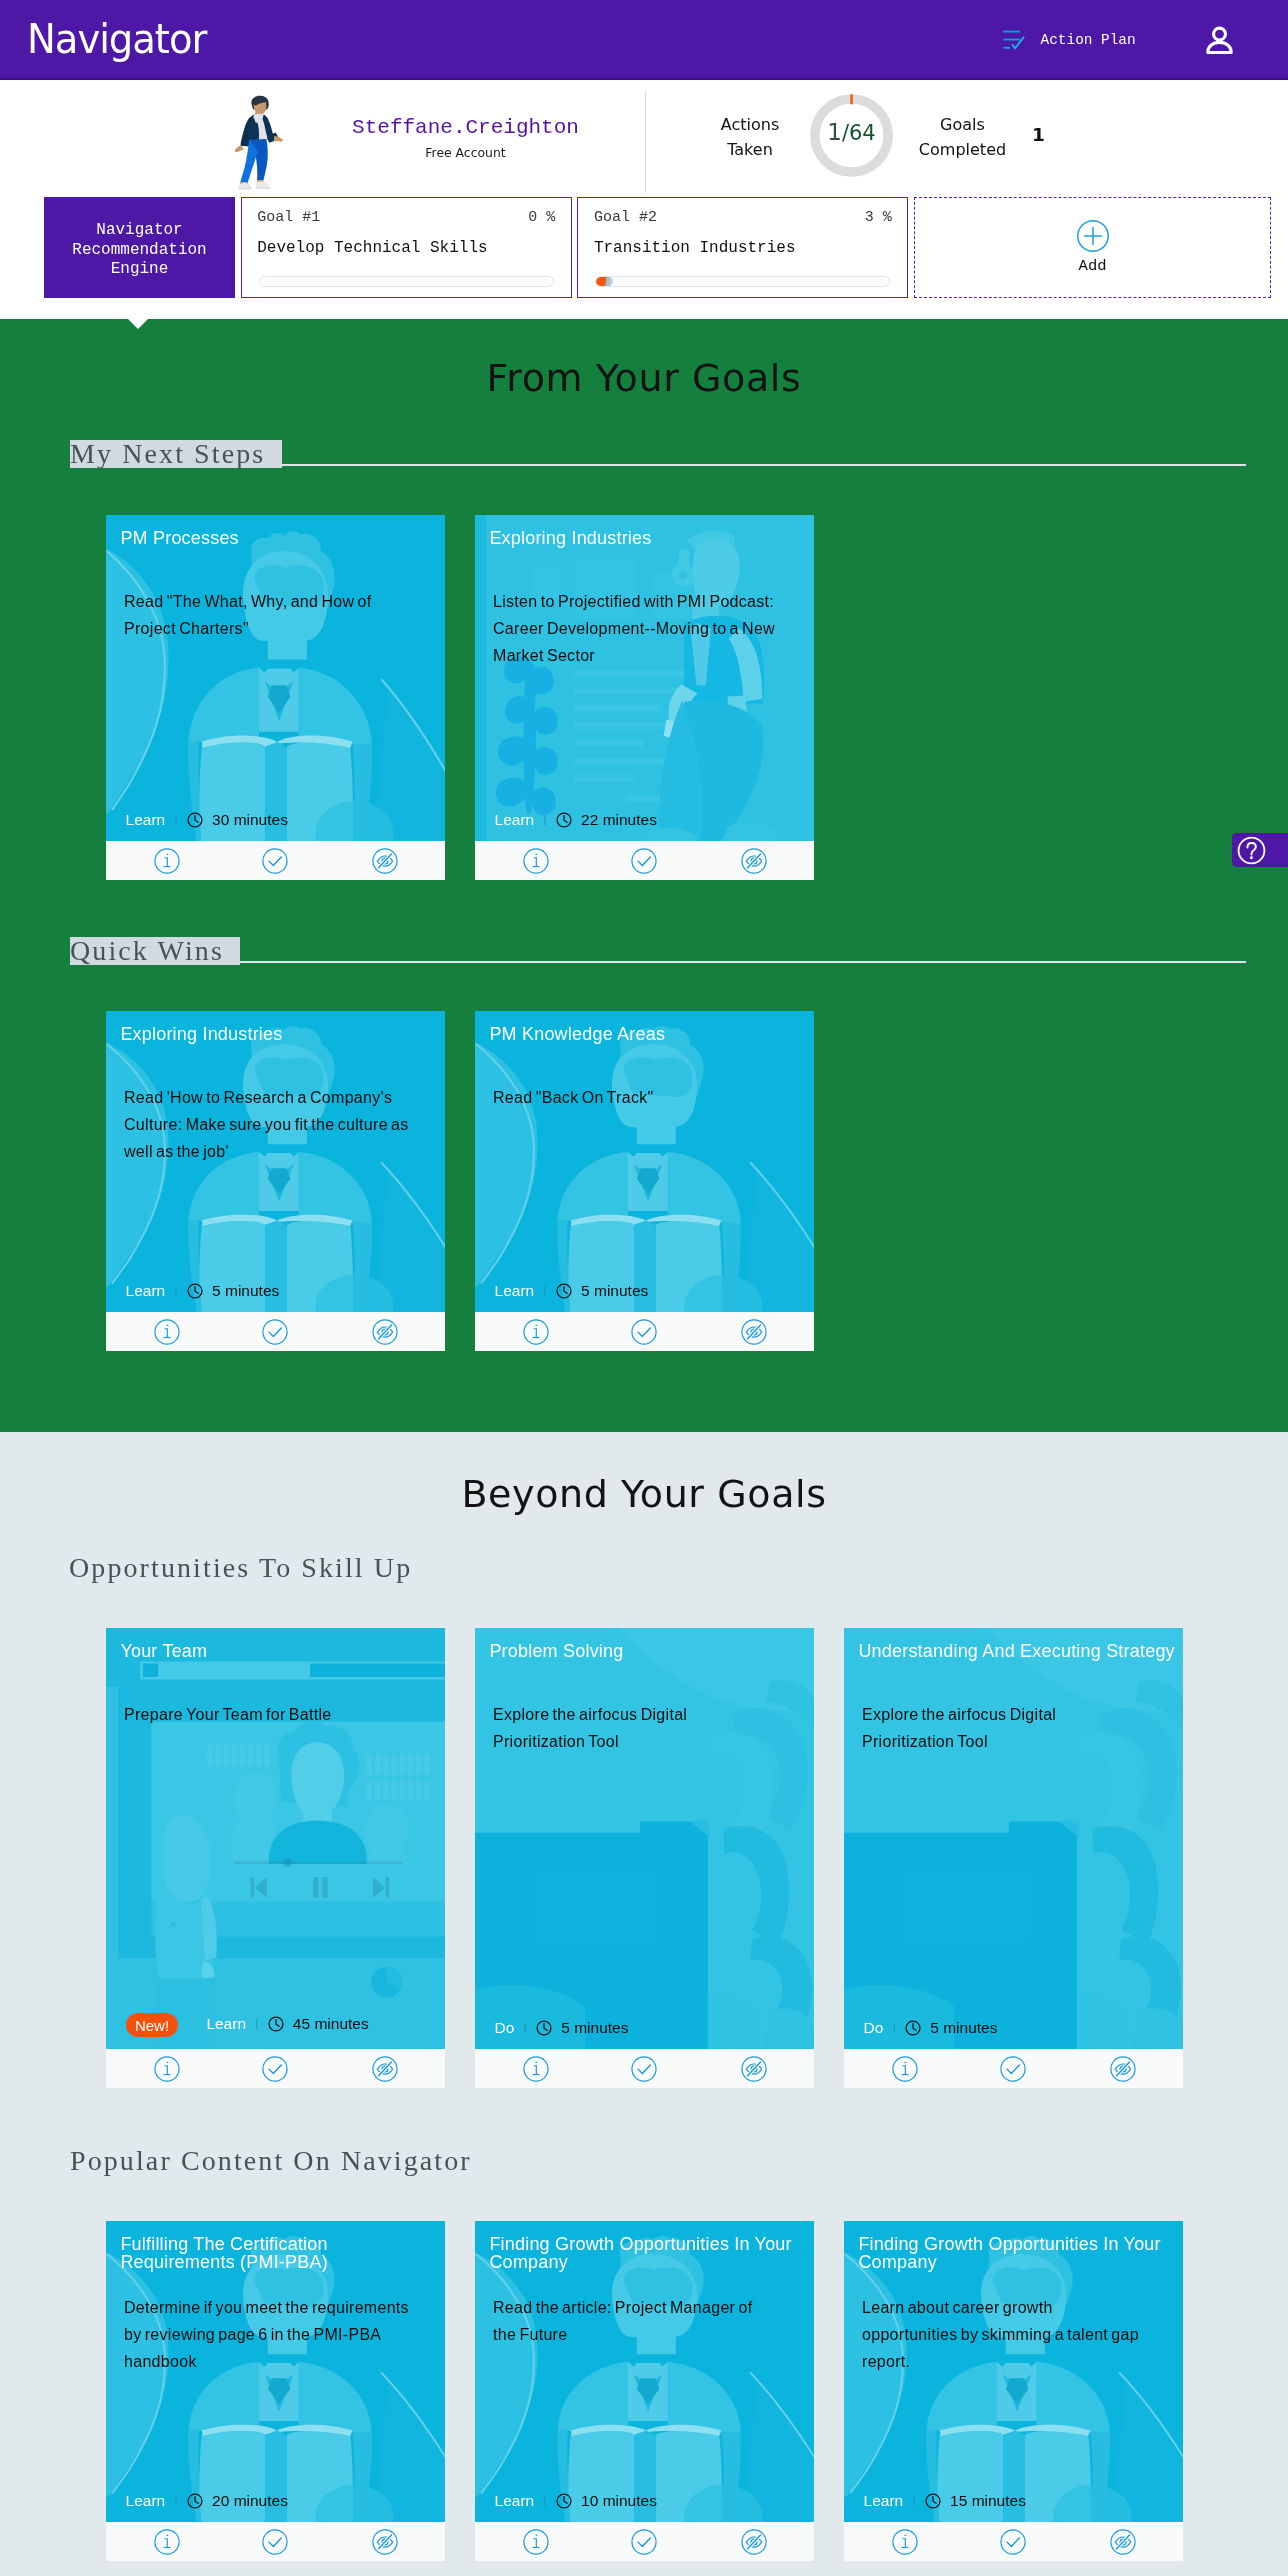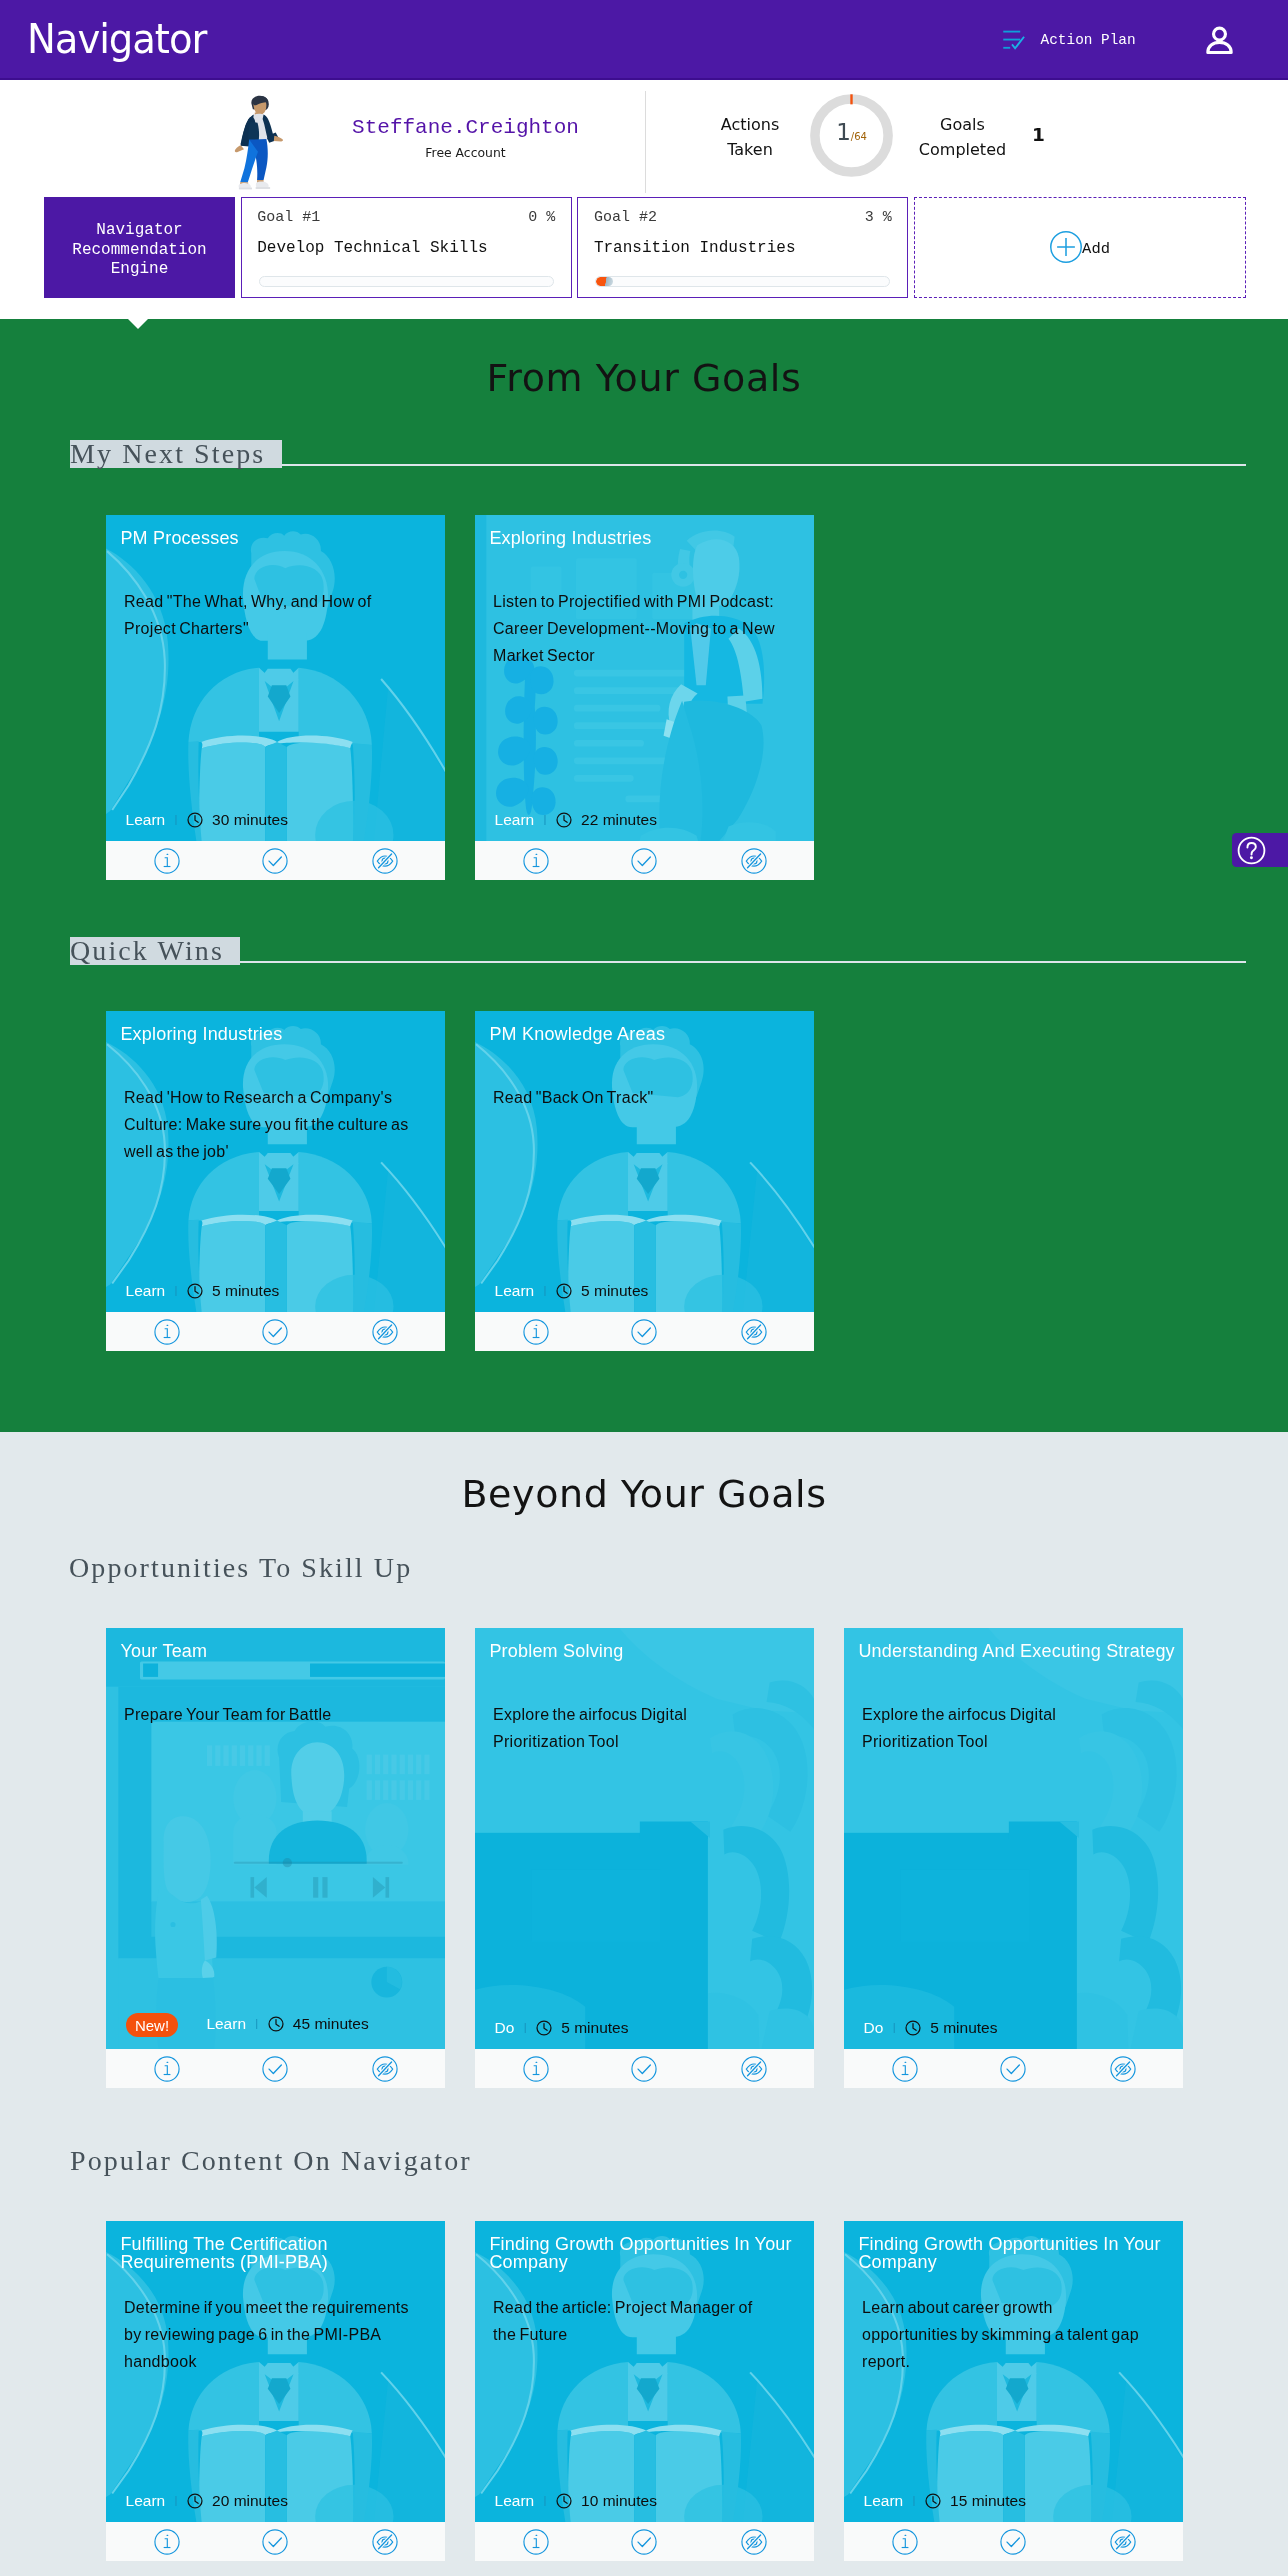--- a/index.html
+++ b/index.html
@@ -18,32 +18,32 @@
 .profile{height:239px;background:#fff;position:relative}
 .avatar-ill{position:absolute;left:224px;top:13.4px;width:68px;height:102px}
 .uname{position:absolute;left:311px;top:36px;width:309px;text-align:center;color:#5413a8;font-size:21px;letter-spacing:0px;font-family:"Liberation Mono","DejaVu Sans Mono",monospace}
 .uacct{position:absolute;left:311px;top:65px;width:309px;text-align:center;color:#1c1c1c;font-size:12.4px}
 .vdiv{position:absolute;left:645px;top:11.3px;width:1px;height:102px;background:#dcdcdc}
 .stat-lbl{position:absolute;font-size:16px;color:#111;line-height:1.55;text-align:center;white-space:pre-line}
 .stat1{left:694px;top:33px;width:112px}
 .stat2{left:904px;top:33px;width:117px}
 .ring{position:absolute;left:810px;top:14.4px;width:83px;height:83px}
 .ringtxt{position:absolute;left:810px;top:41px;width:83px;text-align:center;font-size:23px;color:#3e4a52;line-height:1}
-.ringtxt i{font-style:normal;font-size:10px;color:#a16207}
+.ringtxt i{font-style:normal;font-size:21px;color:#14532d}
 .stat2v{position:absolute;left:1032px;top:46px;font-size:18.5px;font-weight:bold;color:#111;line-height:1}
 
 
 .goalrow{position:absolute;left:44px;top:117px;height:101px;display:flex}
 .nre{width:191px;background:#4c18a5;color:#fff;display:flex;align-items:center;justify-content:center;padding-top:6.2px;text-align:center;font-size:16px;line-height:19.6px;white-space:pre-line;font-family:"Liberation Mono","DejaVu Sans Mono",monospace}
 .goalcard{width:331px;border:1.5px solid #5b1fb8;background:#fff;padding:11.3px 15.5px 0 15.5px;position:relative;margin-left:5.7px}
 .gc-top{display:flex;justify-content:space-between;font-size:15px;color:#3a3a3a;font-family:"Liberation Mono","DejaVu Sans Mono",monospace}
 .gc-title{margin-top:13px;font-size:16px;color:#111;font-family:"Liberation Mono","DejaVu Sans Mono",monospace}
 .gc-bar{position:absolute;left:17px;right:17px;bottom:10.3px;height:10.8px;border-radius:5.7px;background:#fbfcfd;border:0.8px solid #dfe6ea;overflow:hidden}
 .gc-fill{height:100%;border-radius:6.2px}
-.addcard{width:332px;border:1.5px dashed #5b1fb8;background:#fff;display:flex;align-items:center;justify-content:center;margin-left:5.7px;cursor:pointer}
+.addcard{width:357px;border:1.5px dashed #5b1fb8;background:#fff;display:flex;flex-direction:column;align-items:center;justify-content:center;margin-left:5.7px;cursor:pointer}
 .addlabel{font-size:15.5px;color:#111;margin-top:3.1px;font-family:"Liberation Mono","DejaVu Sans Mono",monospace}
 
 
 .sec{position:relative;width:1288px}
 .sec-a{background:#15803d}
 .sec-b{background:#e2e9ec}
 .notch{position:absolute;left:128px;top:0;width:0;height:0;border-left:10.3px solid transparent;border-right:10.3px solid transparent;border-top:10.3px solid #fff}
 .sec-h{text-align:center;font-size:38px;color:#131313;font-weight:400;letter-spacing:0.6px;font-family:"DejaVu Sans",sans-serif}
 .grp-h{position:relative}
 .grp-title{font-size:28px;color:#46525a;display:inline-block;vertical-align:middle;letter-spacing:2.1px;font-family:Liberation Serif, serif;line-height:1}

